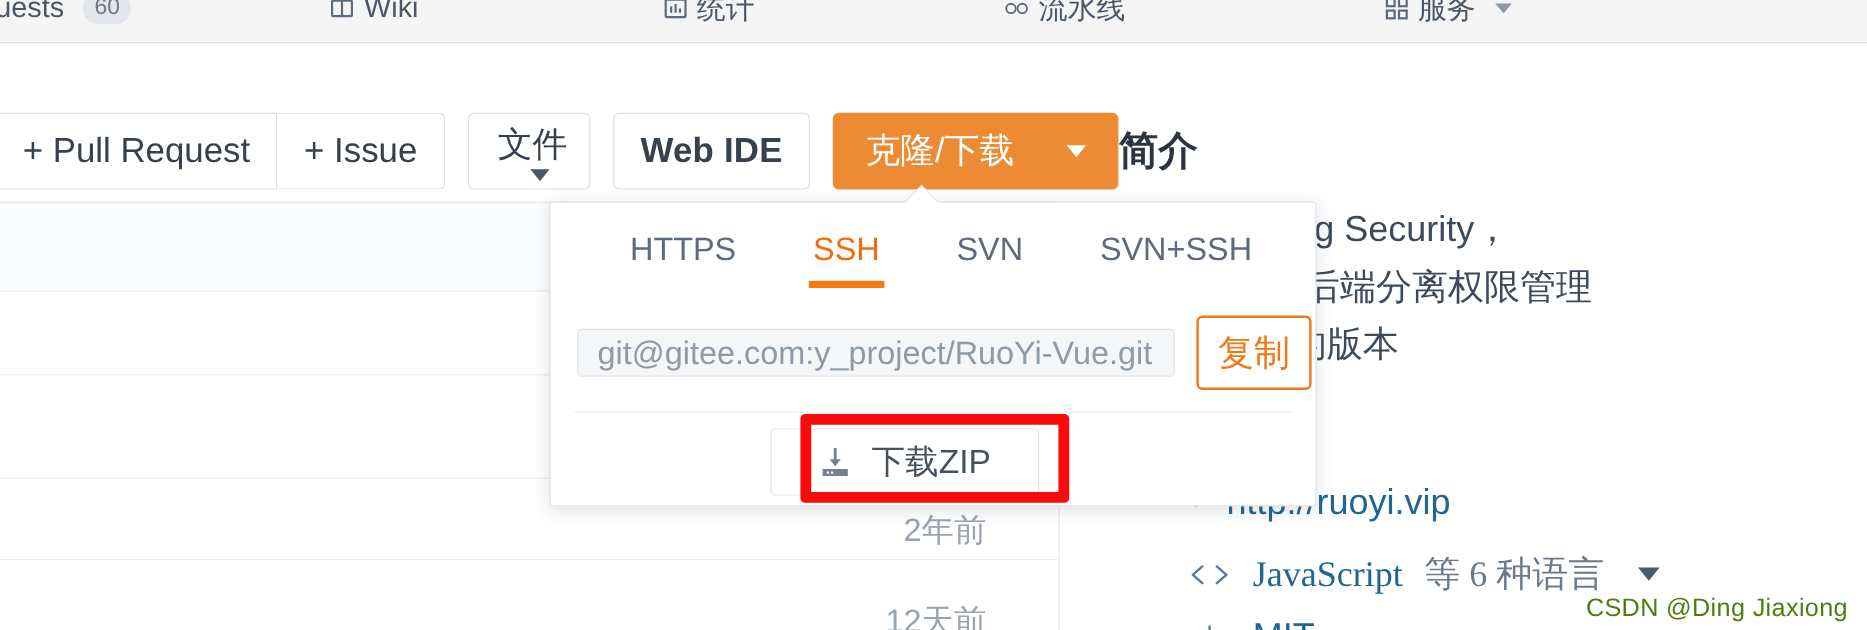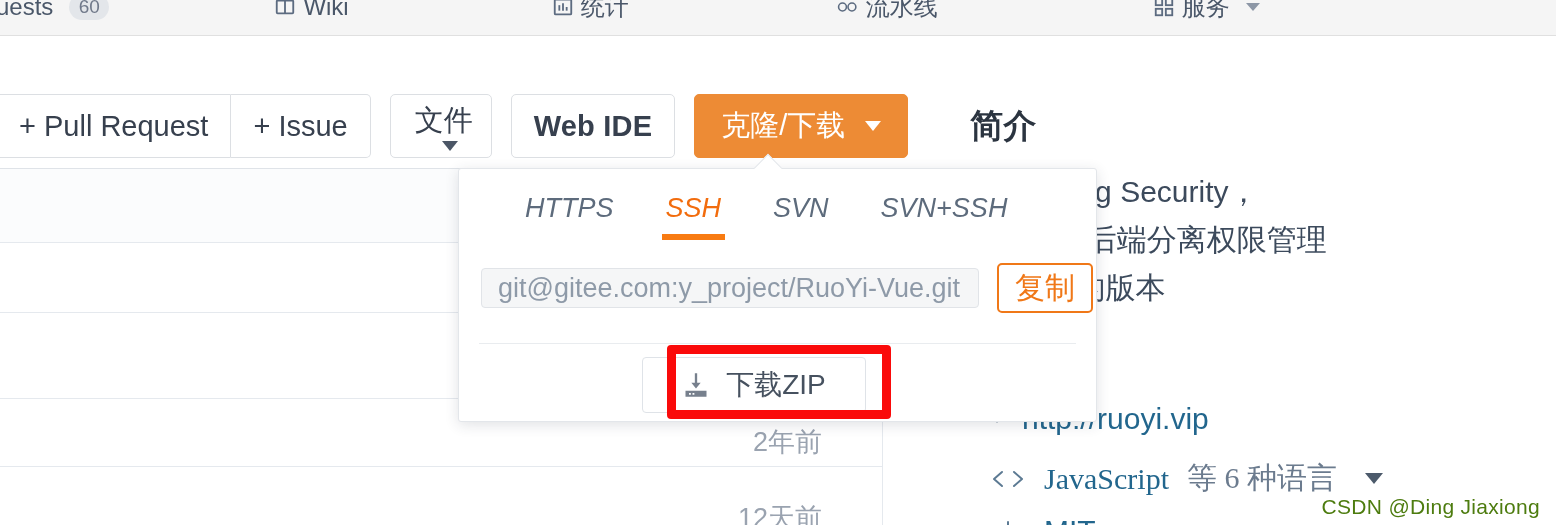--- a/index.html
+++ b/index.html
@@ -114,27 +114,27 @@
     margin-left: 19px;
     background: #ed8b35;
     border: 1px solid #ed8b35;
     border-radius: 5px;
     color: #ffffff;
     padding: 0 26px;
     font-size: 29px;
     height: 64px;
     display: flex; align-items: center;
     cursor: pointer;
+    gap: 24px;
   }
   .btn-clone .btn-caret {
     border-top-color: #ffffff;
     margin-left: 20px;
   }
   .section-title {
-    margin-left: 62px;
     color: #2b3440;
     font-size: 33px;
     font-weight: bold;
     white-space: nowrap;
   }
 
   
   .filelist {
     position: absolute;
     left: -2px; top: 168px;
@@ -242,22 +242,21 @@
     background: #ffffff;
     border-left: 1px solid #e3e6ea;
     border-top: 1px solid #e3e6ea;
     transform: rotate(45deg);
   }
   .tabs {
     position: absolute;
     left: 40px; top: 16px;
     display: flex;
     align-items: center;
-    gap: 0;
-    font-style: italic;
+    gap: 12px;
   }
   .tab {
     position: relative;
     padding: 8px 26px 16px 26px;
     color: #5d6b7c;
     font-size: 27px;
     cursor: pointer;
     white-space: nowrap;
   }
   .tab.active { color: #f26c0d; }
@@ -287,21 +286,21 @@
     font-size: 27px;
     font-family: "Liberation Sans", "DejaVu Sans", sans-serif;
     overflow: hidden;
     text-overflow: clip;
     white-space: nowrap;
     display: flex;
     align-items: center;
     cursor: text;
   }
   .copy-btn {
-    width: 96px; height: 50px;
+    width: 96px; height: 62px;
     display: flex;
     align-items: center;
     justify-content: center;
     background: #ffffff;
     border: 2px solid #f07818;
     border-radius: 5px;
     color: #f07818;
     font-size: 30px;
     cursor: pointer;
     white-space: nowrap;

